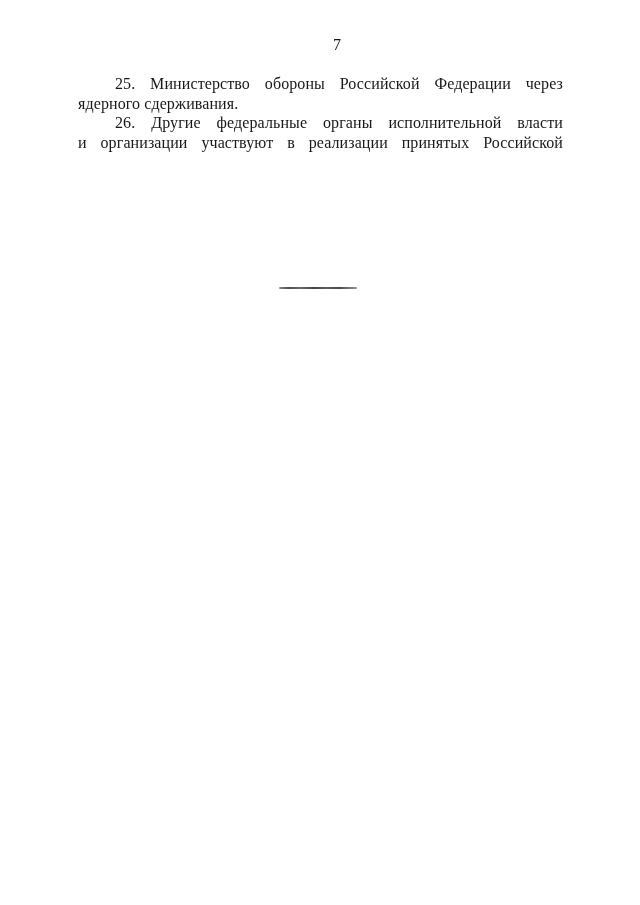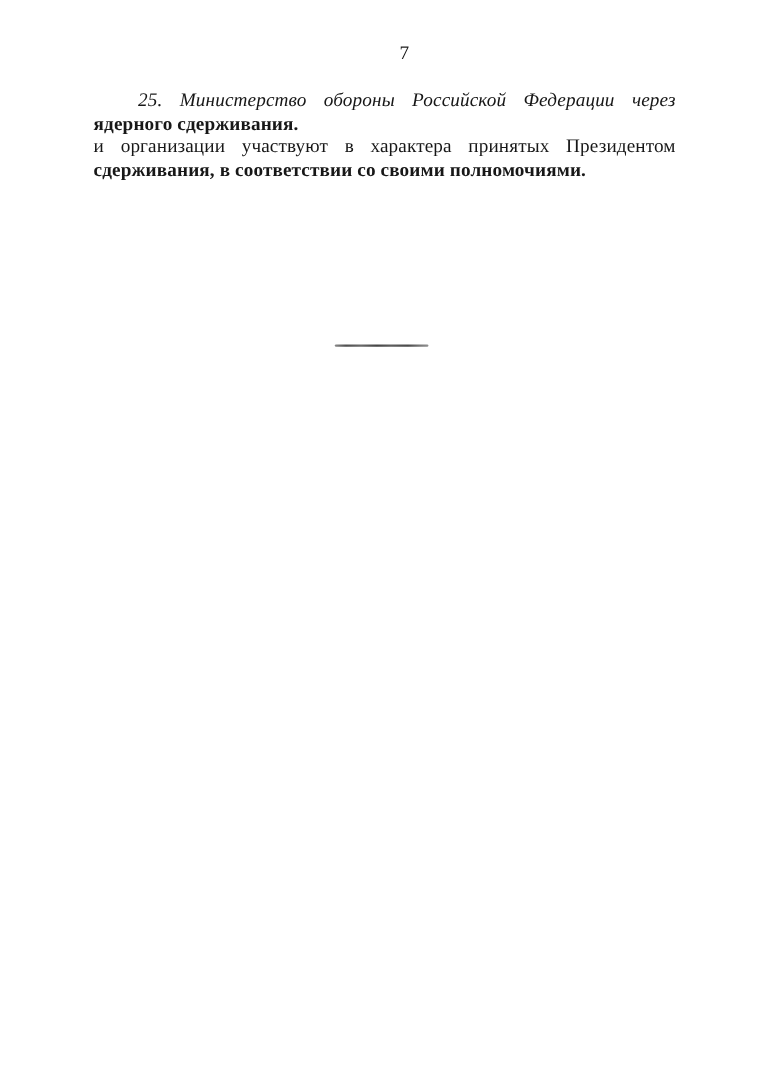--- a/index.html
+++ b/index.html
@@ -39,26 +39,24 @@
     font-size: 16px;
     line-height: 19.5px;
     height: 19.5px;
     text-align: justify;
     text-align-last: justify;
     white-space: normal;
     letter-spacing: 0.1px;
   }
   .line.first {
     text-indent: 37px;
-    font-style: italic;
   }
   .line.last {
     text-align: left;
     text-align-last: left;
-    font-weight: bold;
   }
   .divider {
     position: absolute;
     top: 287px;
     left: 279px;
     width: 78px;
     height: 2px;
     background: linear-gradient(90deg,
       #8a8a8a 0%, #4f4f4f 12%, #6a6a6a 28%, #454545 45%,
       #5e5e5e 60%, #4a4a4a 78%, #7c7c7c 92%, #909090 100%);
@@ -75,21 +73,21 @@
   </div>
 
   <div class="content">
 
     <div>
       <div class="line first">25.&nbsp;Министерство обороны Российской Федерации через</div>
       <div class="line last">ядерного сдерживания.</div>
     </div>
 
     <div>
-      <div class="line">и организации участвуют в характера принятых Президентом</div>
-      <div class="line last">сдерживания, в соответствии со своими полномочиями.</div>
+      <div class="line first">26.&nbsp;Другие федеральные органы исполнительной власти</div>
+      <div class="line">и организации участвуют в реализации принятых Российской</div>
     </div>
 
   </div>
 
   <div class="divider"></div>
 
 </div>
 
 </body></html>

